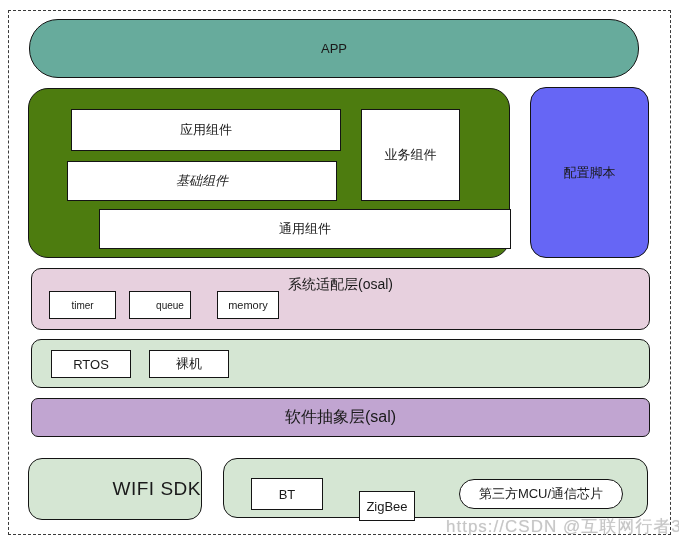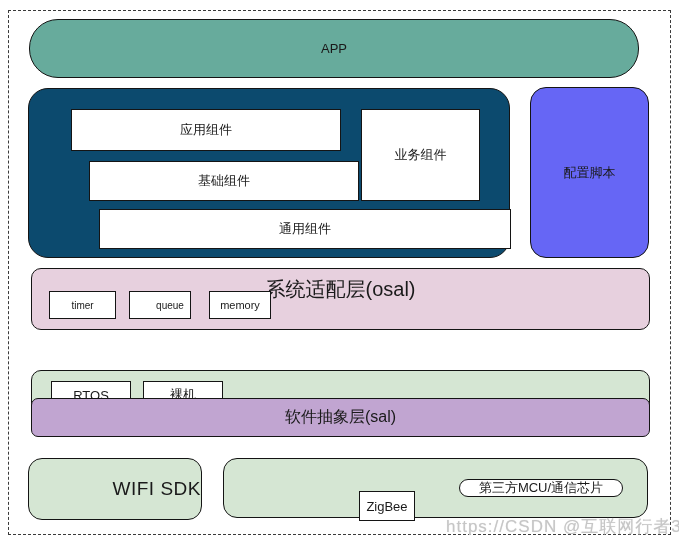--- a/index.html
+++ b/index.html
@@ -16,36 +16,36 @@
     position:absolute;box-sizing:border-box;
     border:1px solid #141414;
     display:flex;align-items:center;justify-content:center;
     text-align:center;
   }
   .dashed-border{
     border:1px dashed #3a3a3a;
     background:transparent;
   }
   .teal{background:#67AB9C;border-radius:8px;}
-  .purple-dark{background:#0c4a6e;border-radius:20px;}
+  .purple-dark{background:#4d7c0f;border-radius:20px;}
   .blue{background:#6666F5;border-radius:16px;}
   .pink{background:#E7D0DE;border-radius:10px;}
   .green{background:#D5E6D3;}
-  .green-r10{border-radius:10px;margin-top:31px;}
+  .green-r10{border-radius:10px;}
   .green-r14{border-radius:14px;}
   .purple-light{background:#C1A5D1;border-radius:7px;}
   .white-box{background:#ffffff;border:1px solid #141414;border-radius:0;}
   .fs13{font-size:13px;}
   .fs14{font-size:10px;}
-  .fs11{font-size:11px;}
+  .fs11{font-size:11px;margin-left:8px;}
   .fs16{font-size:16px;}
   .fs19{font-size:19px;letter-spacing:0.5px;}
   .layer-title{
     position:absolute;left:0;right:0;top:7px;
-    text-align:center;font-size:20px;color:#1a1a1a;
+    text-align:center;font-size:14px;color:#1a1a1a;
   }
   #watermark{
     position:absolute;
     top:515px;left:446px;
     font-size:17px;
     white-space:nowrap;
     color:#c6c6c6;
     text-shadow:0 0 1px #dedede;
     letter-spacing:1px;
   }
@@ -58,24 +58,24 @@
   <div class="abs dashed-border" style="left:8px;top:10px;width:663px;height:525px;"></div>
 
   <div class="box teal fs13" style="left:29px;top:19px;width:610px;height:59px;border-radius:29px;">
     <span>APP</span>
   </div>
 
   <div class="box purple-dark" style="left:28px;top:88px;width:482px;height:170px;">
     <div class="box white-box fs13" style="left:42px;top:20px;width:270px;height:42px;">
       <span>应用组件</span>
     </div>
-    <div class="box white-box fs13" style="left:60px;top:72px;width:270px;height:40px;">
+    <div class="box white-box fs13" style="left:38px;top:72px;width:270px;height:40px;font-style:italic;">
       <span>基础组件</span>
     </div>
-    <div class="box white-box fs13" style="left:332px;top:20px;width:119px;height:92px;">
+    <div class="box white-box fs13" style="left:332px;top:20px;width:99px;height:92px;">
       <span>业务组件</span>
     </div>
     <div class="box white-box fs13" style="left:42px;top:120px;width:412px;height:40px;margin-left:28px;">
       <span>通用组件</span>
     </div>
   </div>
 
   <div class="box blue fs13" style="left:530px;top:87px;width:119px;height:171px;">
     <span>配置脚本</span>
   </div>
@@ -90,37 +90,40 @@
     </div>
     <div class="box white-box fs11" style="left:177px;top:22px;width:62px;height:28px;">
       <span>memory</span>
     </div>
   </div>
 
   <div class="box green green-r10" style="left:31px;top:339px;width:619px;height:49px;">
     <div class="box white-box fs13" style="left:19px;top:10px;width:80px;height:28px;">
       <span>RTOS</span>
     </div>
-    <div class="box white-box fs13" style="left:111px;top:10px;width:80px;height:28px;">
+    <div class="box white-box fs13" style="left:117px;top:10px;width:80px;height:28px;">
       <span>裸机</span>
     </div>
   </div>
 
   <div class="box purple-light fs16" style="left:31px;top:398px;width:619px;height:39px;">
     <span>软件抽象层(sal)</span>
   </div>
 
   <div class="box green green-r14 fs19" style="left:28px;top:458px;width:174px;height:62px;justify-content:flex-end;">
     <span>WIFI SDK</span>
   </div>
 
   <div class="box green green-r14" style="left:223px;top:458px;width:425px;height:60px;">
+    <div class="box white-box fs13" style="left:27px;top:19px;width:72px;height:32px;">
+      <span>BT</span>
+    </div>
     <div class="box white-box fs13" style="left:135px;top:20px;width:56px;height:30px;margin-top:12px;">
       <span>ZigBee</span>
     </div>
-    <div class="box white-box fs13" style="left:235px;top:20px;width:164px;height:18px;border-radius:15px;">
+    <div class="box white-box fs13" style="left:235px;top:20px;width:164px;height:30px;border-radius:15px;">
       <span>第三方MCU/通信芯片</span>
     </div>
   </div>
 
   <div id="watermark">https://CSDN @互联网行者3</div>
 
 </div>
 
 </body></html>

